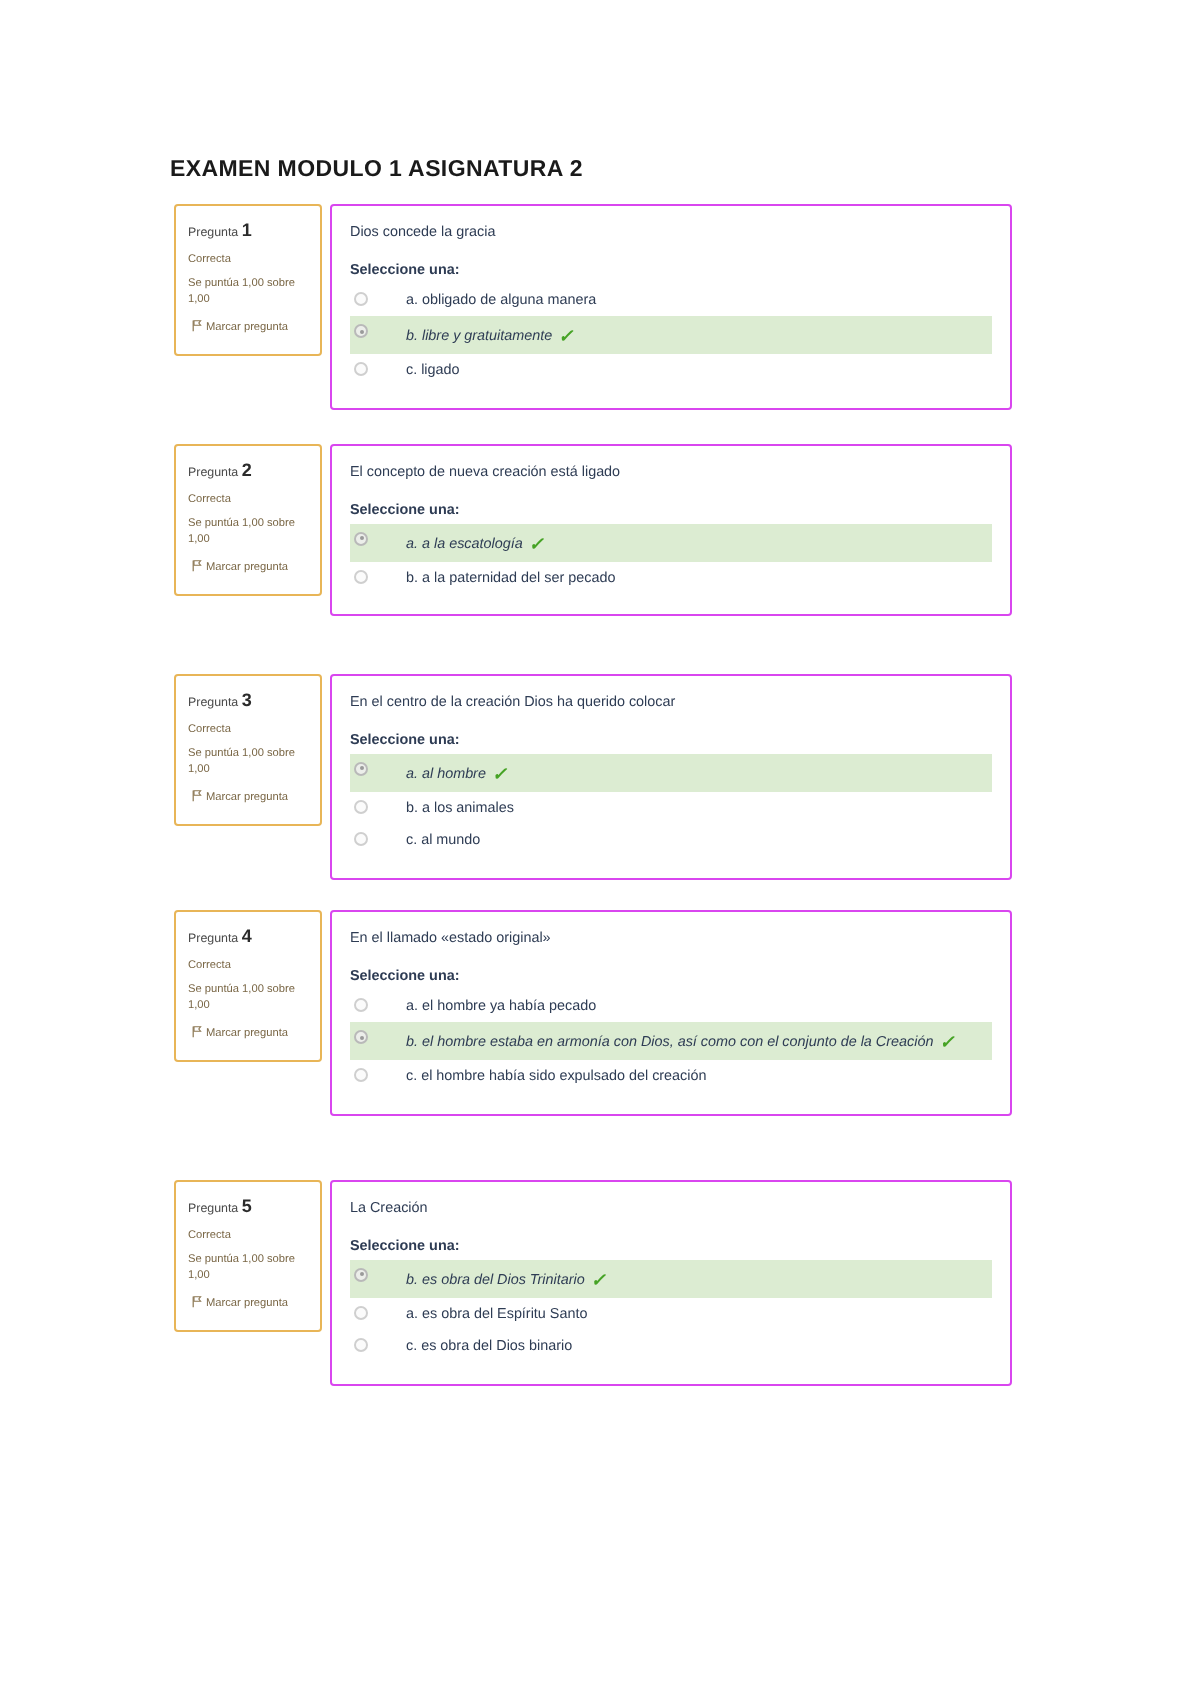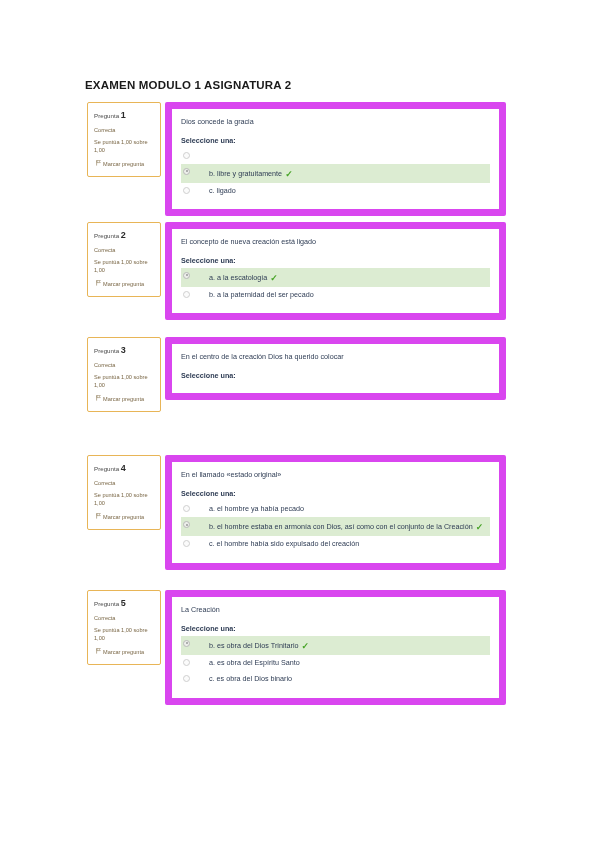--- a/index.html
+++ b/index.html
@@ -85,21 +85,21 @@
   .flag-icon {
     flex: 0 0 auto;
     margin-top: 0.5px;
   }
 
   
   .q-content {
     margin-left: 4px;
     flex: 1 1 auto;
     box-sizing: border-box;
-    border: 7px solid #d946ef;
+    border: 1px solid #d946ef;
     border-radius: 2px;
     background: #ffffff;
     padding: 8px 9px 10px 9px;
     min-height: 20px;
   }
   .q-stem {
     font-size: 7.2px;
     color: #2e3c54;
     margin-bottom: 9px;
     line-height: 1.35;
@@ -150,20 +150,21 @@
   }
   .answer-text {
     margin-left: 19px;
     font-size: 7.2px;
     color: #2e3c54;
     line-height: 1.45;
     flex: 1 1 auto;
   }
   .answer-row.selected .answer-text {
     margin-left: 19px;
+    font-style: italic;
   }
   .check {
     color: #46a325;
     font-size: 9px;
     font-weight: bold;
     margin-left: 3px;
     display: inline-block;
     transform: translateY(1px);
   }
 </style>
@@ -187,20 +188,21 @@
               </svg></span>
             <span>Marcar pregunta</span>
           </div>
         </div>
         <div class="q-content">
           <div class="q-stem">Dios concede la gracia</div>
           <div class="q-prompt">Seleccione una:</div>
           <div class="answers">
             <div class="answer-row">
               <span class="radio"></span>
+              <span class="answer-text"><span>a. obligado de alguna manera</span></span>
             </div>
             <div class="answer-row selected">
               <span class="radio"></span>
               <span class="answer-text"><span>b. libre y gratuitamente</span><span class="check">✓</span></span>
             </div>
             <div class="answer-row">
               <span class="radio"></span>
               <span class="answer-text"><span>c. ligado</span></span>
             </div>
           </div>
@@ -243,20 +245,34 @@
             <span class="flag-icon"><svg width="5" height="6" viewBox="0 0 5 6">
                 <path d="M0.6 0.2 L0.6 5.6" stroke="#8a7550" stroke-width="0.6" fill="none"></path>
                 <path d="M1 0.4 L4.3 0.4 L3.4 1.5 L4.3 2.6 L1 2.6 Z" fill="none" stroke="#8a7550" stroke-width="0.55"></path>
               </svg></span>
             <span>Marcar pregunta</span>
           </div>
         </div>
         <div class="q-content">
           <div class="q-stem">En el centro de la creación Dios ha querido colocar</div>
           <div class="q-prompt">Seleccione una:</div>
+          <div class="answers">
+            <div class="answer-row selected">
+              <span class="radio"></span>
+              <span class="answer-text"><span>a. al hombre</span><span class="check">✓</span></span>
+            </div>
+            <div class="answer-row">
+              <span class="radio"></span>
+              <span class="answer-text"><span>b. a los animales</span></span>
+            </div>
+            <div class="answer-row">
+              <span class="radio"></span>
+              <span class="answer-text"><span>c. al mundo</span></span>
+            </div>
+          </div>
         </div>
       </div>
       <div class="question-block" style="top: 443px;">
         <div class="q-info">
           <div class="q-num"><span>Pregunta</span> <b>4</b></div>
           <div class="q-state">Correcta</div>
           <div class="q-grade">Se puntúa 1,00 sobre 1,00</div>
           <div class="q-flag">
             <span class="flag-icon"><svg width="5" height="6" viewBox="0 0 5 6">
                 <path d="M0.6 0.2 L0.6 5.6" stroke="#8a7550" stroke-width="0.6" fill="none"></path>

